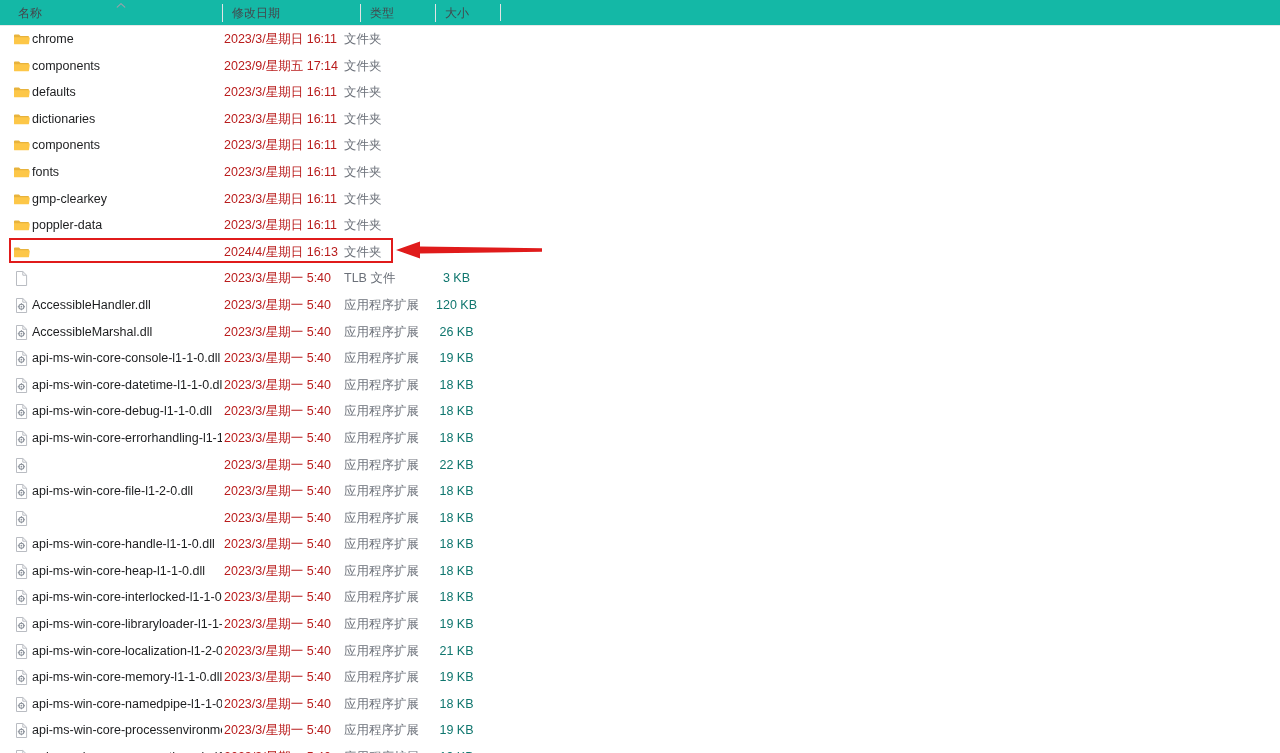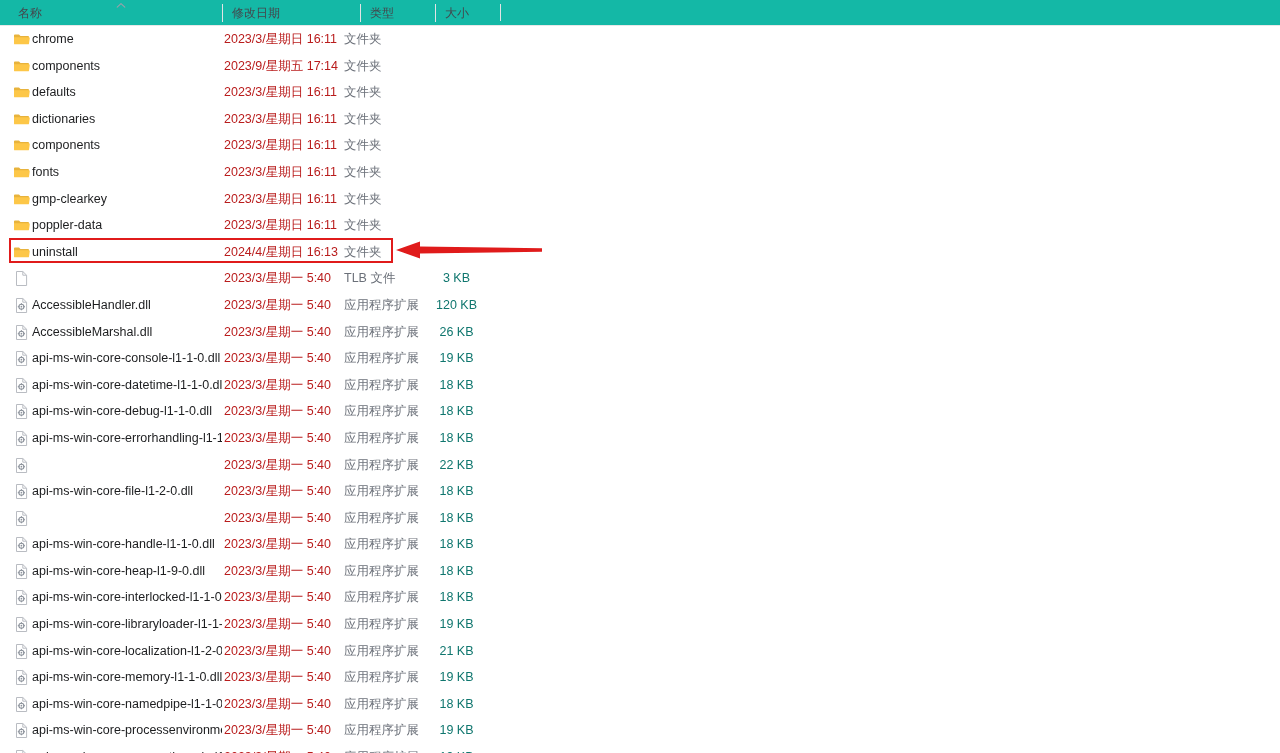--- a/index.html
+++ b/index.html
@@ -266,21 +266,20 @@
         <span class="cell c-name">poppler-data</span>
         <span class="cell c-date">2023/3/星期日 16:11</span>
         <span class="cell c-type">文件夹</span>
         <span class="cell c-size"></span>
       </div>
       <div class="row">
         <span class="row-icon"><svg width="17" height="17" viewBox="0 0 17 17" aria-hidden="true">
             <path d="M1 4.3a.9.9 0 0 1 .9-.9h4.1l1.5 1.6h7.6a.9.9 0 0 1 .9.9v1.3H1z" fill="#e8b33c"></path>
             <path d="M1 6.2h14.9a.85.85 0 0 1 .85.95l-.72 5.3a1 1 0 0 1-1 .85H1.85a.85.85 0 0 1-.85-.85z" fill="#fdc748"></path>
           </svg></span>
-        <span class="cell c-name">uninstall</span>
         <span class="cell c-date">2024/4/星期日 16:13</span>
         <span class="cell c-type">文件夹</span>
         <span class="cell c-size"></span>
       </div>
       <div class="row">
         <span class="row-icon"><svg width="17" height="17" viewBox="0 0 17 17" aria-hidden="true">
             <path d="M3.5 1.5h6.3L13.6 5.2V15.5H3.5z" fill="#ffffff" stroke="#b9bcc2" stroke-width="1"></path>
             <path d="M9.8 1.6v3.6h3.6" fill="none" stroke="#b9bcc2" stroke-width="1"></path>
           </svg></span>
         <span class="cell c-date">2023/3/星期一 5:40</span>
@@ -416,21 +415,21 @@
         <span class="cell c-size">18 KB</span>
       </div>
       <div class="row">
         <span class="row-icon"><svg width="17" height="17" viewBox="0 0 17 17" aria-hidden="true">
             <path d="M3.5 1.5h6.3L13.6 5.2V15.5H3.5z" fill="#ffffff" stroke="#b9bcc2" stroke-width="1"></path>
             <path d="M9.8 1.6v3.6h3.6" fill="none" stroke="#b9bcc2" stroke-width="1"></path>
             <circle cx="8.4" cy="9.7" r="2.5" fill="none" stroke="#8d939c" stroke-width="1.1"></circle>
             <circle cx="8.4" cy="9.7" r="0.85" fill="#8d939c"></circle>
             <path d="M8.4 6.5v1M8.4 11.9v1M5.2 9.7h1M10.6 9.7h1" stroke="#8d939c" stroke-width="1" stroke-linecap="round"></path>
           </svg></span>
-        <span class="cell c-name">api-ms-win-core-heap-l1-9-0.dll</span>
+        <span class="cell c-name">api-ms-win-core-heap-l1-1-0.dll</span>
         <span class="cell c-date">2023/3/星期一 5:40</span>
         <span class="cell c-type">应用程序扩展</span>
         <span class="cell c-size">18 KB</span>
       </div>
       <div class="row">
         <span class="row-icon"><svg width="17" height="17" viewBox="0 0 17 17" aria-hidden="true">
             <path d="M3.5 1.5h6.3L13.6 5.2V15.5H3.5z" fill="#ffffff" stroke="#b9bcc2" stroke-width="1"></path>
             <path d="M9.8 1.6v3.6h3.6" fill="none" stroke="#b9bcc2" stroke-width="1"></path>
             <circle cx="8.4" cy="9.7" r="2.5" fill="none" stroke="#8d939c" stroke-width="1.1"></circle>
             <circle cx="8.4" cy="9.7" r="0.85" fill="#8d939c"></circle>

